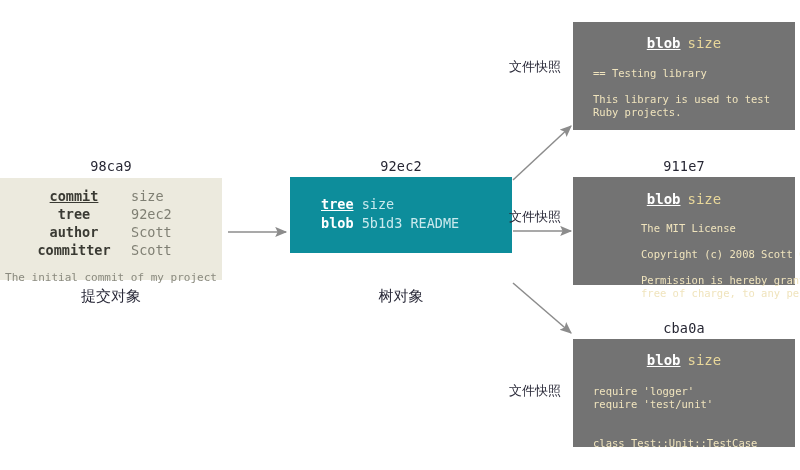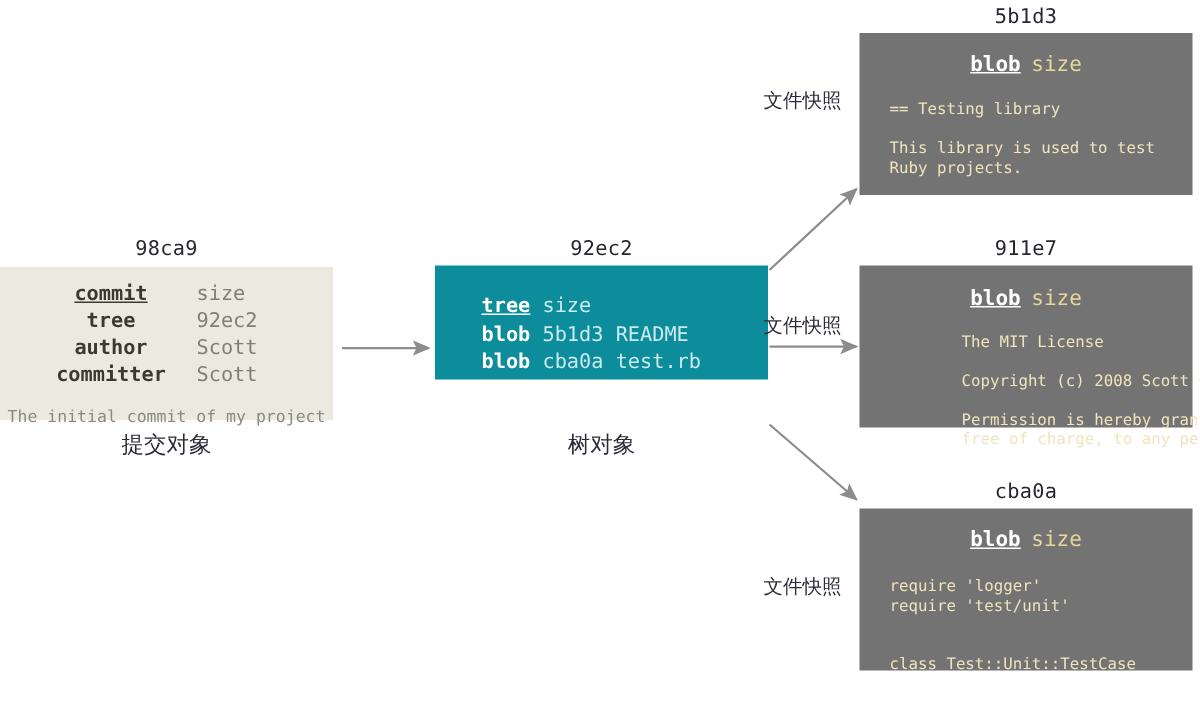--- a/index.html
+++ b/index.html
@@ -219,30 +219,25 @@
         <span class="k underline">tree</span>
         <span class="v">size</span>
       </div>
 
       <div class="tree-row">
         <span class="k">blob</span>
         <span class="v">5b1d3 README</span>
       </div>
 
 
-      <div class="tree-row">
-        <span class="k">blob</span>
-        <span class="v">cba0a test.rb</span>
-      </div>
     </div>
   </div>
 
   <div class="cn-caption" style="left:290px; top:287px; width:222px;">树对象</div>
 
-  <div class="hash" style="left:573px; top:3px; width:222px;">5b1d3</div>
 
   <div class="node node-blob" style="left:573px; top:22px; width:222px; height:108px;">
     <div class="blob-head" style="padding-top:12px;">
       <span class="k">blob</span><span class="v">size</span>
     </div>
     <div class="blob-body" style="padding:15px 0 0 20px;">== Testing library
 
 This library is used to test
 Ruby projects.</div>
   </div>

